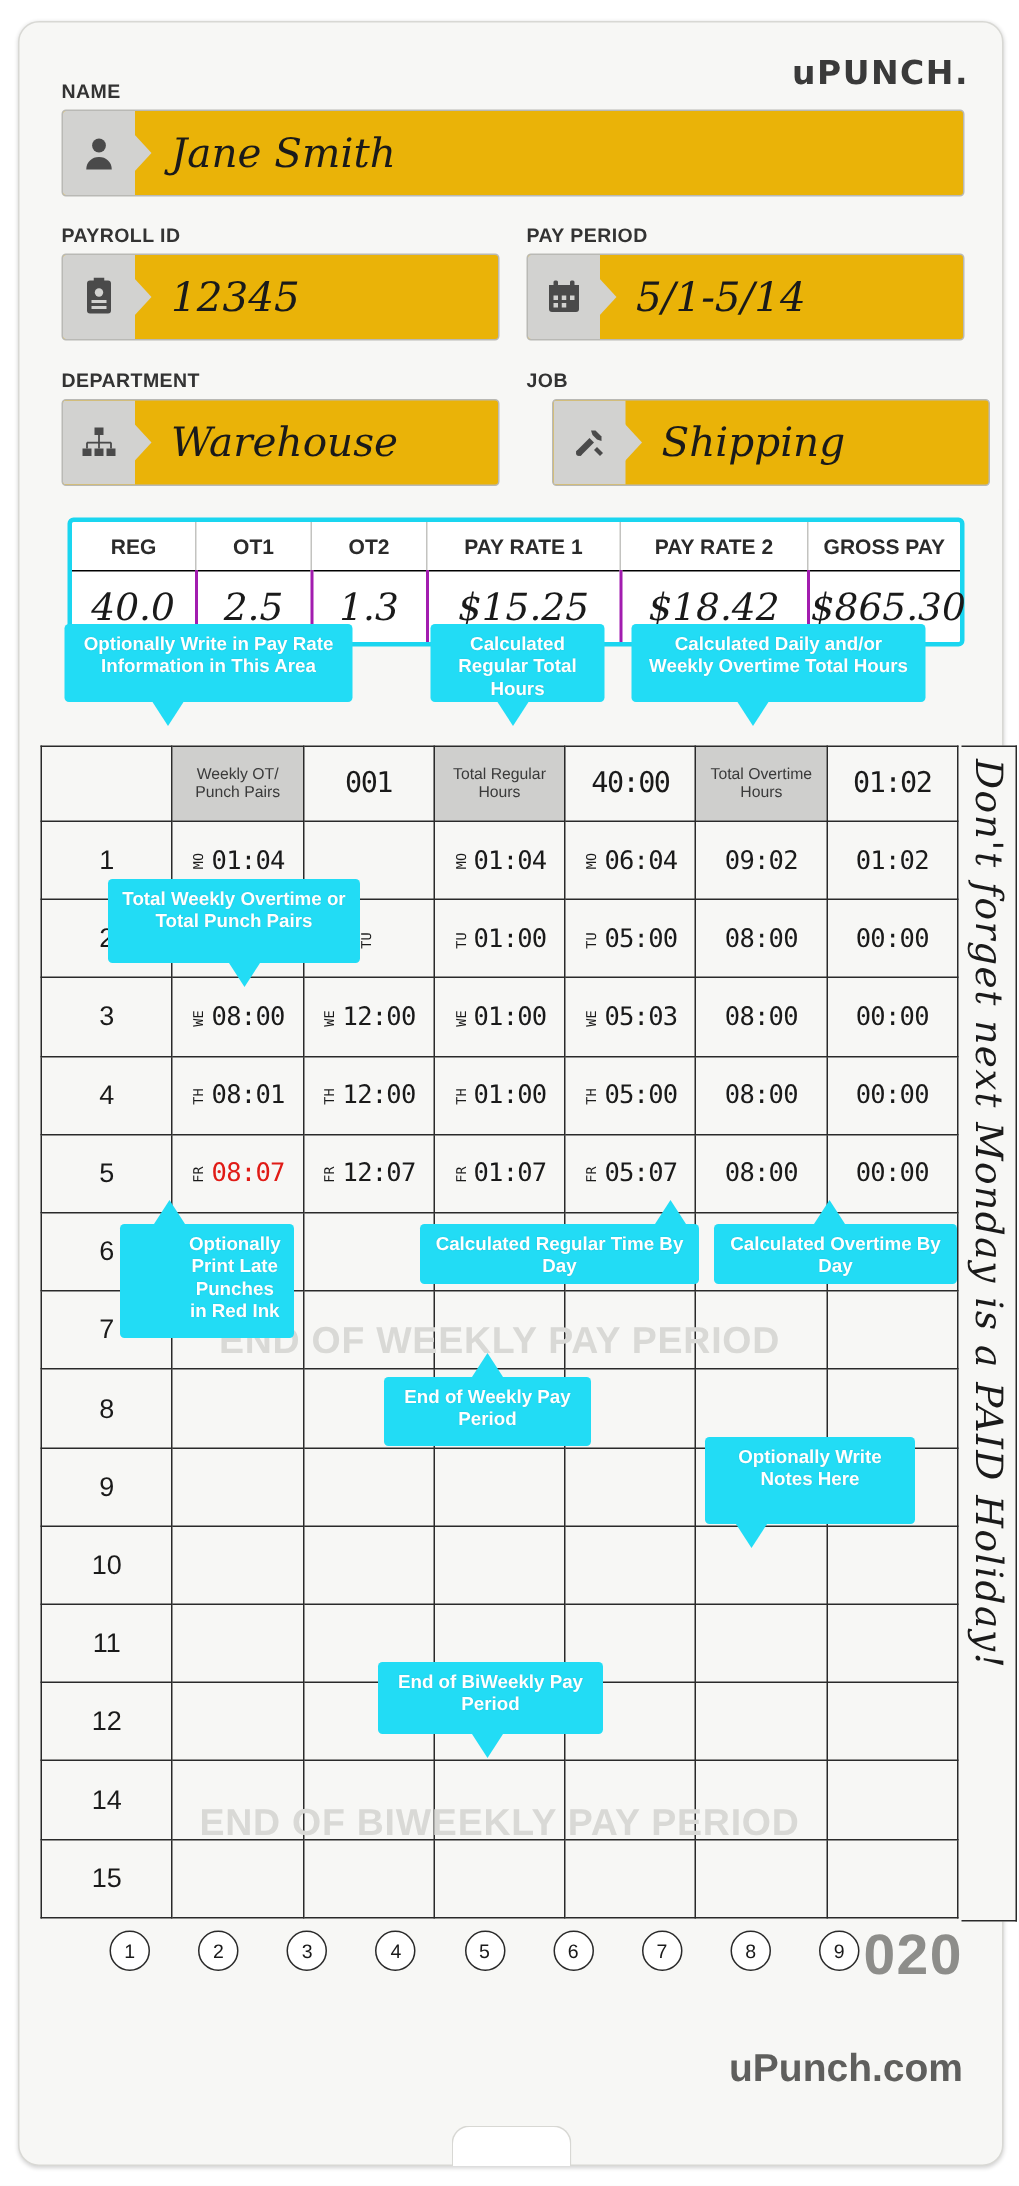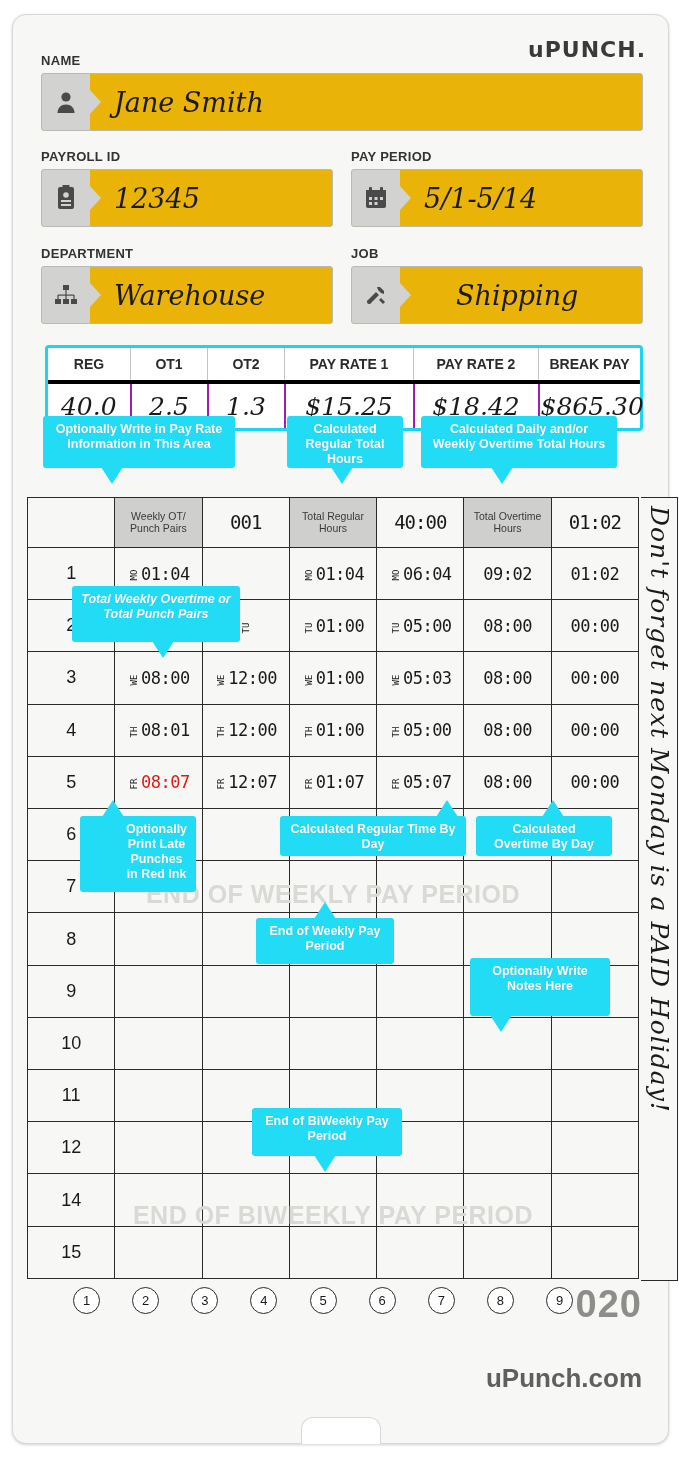--- a/index.html
+++ b/index.html
@@ -41,21 +41,21 @@
   }
   .fval{
     padding-left:24px;font-family:"DejaVu Serif",serif;font-size:27px;color:#1a1a1a;
     font-style:italic;white-space:nowrap;
   }
 
   
   .ratewrap{position:absolute;left:32px;top:330px;width:592px;height:80px;border:3px solid #1ad6f0;border-radius:4px;background:#fff;}
   .ratetable{width:100%;height:100%;border-collapse:collapse;table-layout:fixed;}
   .ratetable th{
-    font-size:14px;font-weight:bold;color:#2b2b2b;height:30px;border-right:1px solid #c3c3c0;border-bottom:4px solid #000000;
+    font-size:14px;font-weight:bold;color:#2b2b2b;height:30px;border-right:1px solid #c3c3c0;border-bottom:1px solid #000000;
   }
   .ratetable td{
     font-family:"DejaVu Serif",serif;font-style:italic;font-size:25px;color:#1a1a1a;text-align:center;
     border-right:2px solid #a21caf;
   }
   .ratetable th:last-child,.ratetable td:last-child{border-right:none;}
 
   
   .gridwrap{position:absolute;left:14px;top:482px;width:612px;height:782px;}
   table.grid{border-collapse:collapse;width:612px;height:782px;table-layout:fixed;}
@@ -184,21 +184,21 @@
           <rect x="3.4" y="11" width="1.2" height="4" fill="#4a4a4a"></rect>
           <rect x="11.4" y="11" width="1.2" height="4" fill="#4a4a4a"></rect>
           <rect x="19.4" y="11" width="1.2" height="4" fill="#4a4a4a"></rect>
         </svg>
       <span class="arrow"></span>
     </div>
     <div class="fval">Warehouse</div>
   </div>
 
   <div class="flabel" style="left:338px;top:231px;">JOB</div>
-  <div class="fbox" style="left:338px;top:251px;width:290px;height:56px;gap:32px;">
+  <div class="fbox" style="left:355px;top:251px;width:290px;height:56px;">
     <div class="ficon">
       <svg width="24" height="24" viewBox="0 0 24 24">
           <path d="M3 18l9-9 3 3-9 9z" fill="#4a4a4a"></path>
           <path d="M13 4l3 0 4 4 0 3-3-1-3-3z" fill="#4a4a4a"></path>
           <path d="M17 15l4 4-2 2-4-4z" fill="#4a4a4a"></path>
           <circle cx="5" cy="19" r="2" fill="#4a4a4a"></circle>
         </svg>
       <span class="arrow"></span>
     </div>
     <div class="fval">Shipping</div>
@@ -206,21 +206,21 @@
 
   <div class="ratewrap">
     <table class="ratetable">
       <tbody>
           <tr>
         <th style="width:80px">REG</th>
         <th style="width:74px">OT1</th>
         <th style="width:74px">OT2</th>
         <th style="width:126px">PAY RATE 1</th>
         <th style="width:122px">PAY RATE 2</th>
-        <th>BREAK PAY</th>
+        <th>GROSS PAY</th>
       </tr>
       <tr>
         <td>40.0</td>
         <td>2.5</td>
         <td>1.3</td>
         <td>$15.25</td>
         <td>$18.42</td>
         <td>$865.30</td>
       </tr>
     </tbody>
@@ -415,36 +415,36 @@
 <div class="callout" style="left:287px;top:416px;width:116px;height:52px;">
   <span>Calculated Regular Total Hours</span>
   <span class="tail tail-down" style="left:44px;"></span>
 </div>
 
 <div class="callout" style="left:421px;top:416px;width:196px;height:52px;">
   <span>Calculated Daily and/or Weekly Overtime Total Hours</span>
   <span class="tail tail-down" style="left:70px;"></span>
 </div>
 
-<div class="callout" style="left:72px;top:586px;width:168px;height:56px;font-style:italic;">
+<div class="callout" style="left:72px;top:586px;width:168px;height:56px;">
   <span>Total Weekly Overtime or Total Punch Pairs</span>
   <span class="tail tail-down" style="left:80px;"></span>
 </div>
 
 <div class="callout" style="left:80px;top:816px;width:116px;height:76px;padding-left:45px;">
   <span>Optionally Print Late Punches in Red Ink</span>
   <span class="tail tail-up" style="left:22px;"></span>
 </div>
 
 <div class="callout" style="left:280px;top:816px;width:186px;height:40px;">
   <span>Calculated Regular Time By Day</span>
   <span class="tail tail-up" style="left:156px;"></span>
 </div>
 
-<div class="callout" style="left:476px;top:816px;width:136px;height:40px;">
+<div class="callout" style="left:476px;top:816px;width:162px;height:40px;">
   <span>Calculated Overtime By Day</span>
   <span class="tail tail-up" style="left:66px;"></span>
 </div>
 
 <div class="callout" style="left:256px;top:918px;width:138px;height:46px;">
   <span>End of Weekly Pay Period</span>
   <span class="tail tail-up" style="left:58px;"></span>
 </div>
 
 <div class="callout" style="left:470px;top:958px;width:140px;height:58px;">

